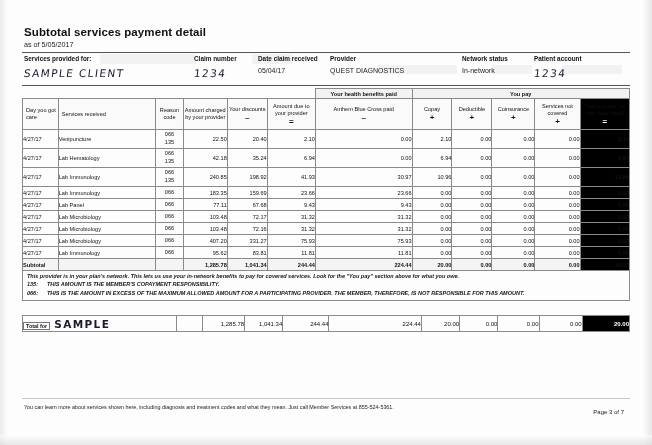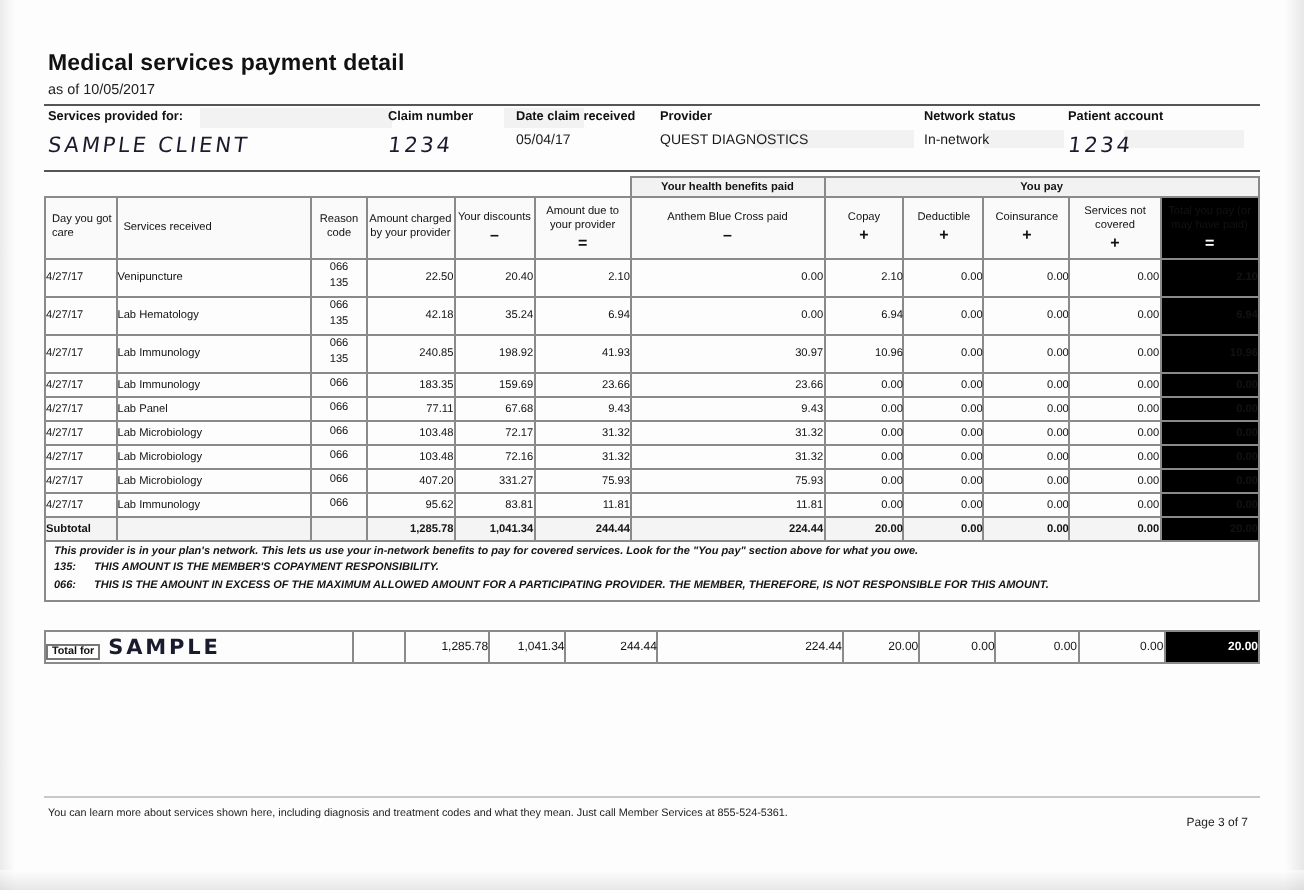--- a/index.html
+++ b/index.html
@@ -119,22 +119,22 @@
   .rule{position:absolute;left:22px;top:398px;width:608px;height:1px;background:#c9c9c9;}
 </style>
 </head>
 <body>
 
 <div class="page">
   <div class="scan-edge-l"></div>
   <div class="scan-edge-r"></div>
   <div class="scan-edge-b"></div>
 
-  <div class="title">Medical services payment detail</div>
-  <div class="subtitle">as of 10/05/2017</div>
+  <div class="title">Subtotal services payment detail</div>
+  <div class="subtitle">as of 5/05/2017</div>
 
   <div class="infoband">
     <div class="shade" style="left:78px;top:1px;width:96px;height:10px;"></div>
     <div class="shade" style="left:230px;top:1px;width:40px;height:10px;"></div>
     <div class="shade" style="left:355px;top:12px;width:80px;height:9px;"></div>
     <div class="shade" style="left:470px;top:12px;width:40px;height:9px;"></div>
     <div class="shade" style="left:540px;top:12px;width:60px;height:9px;"></div>
 
     <div class="infocell" style="left:2px;">
       <div class="infolabel">Services provided for:</div>

